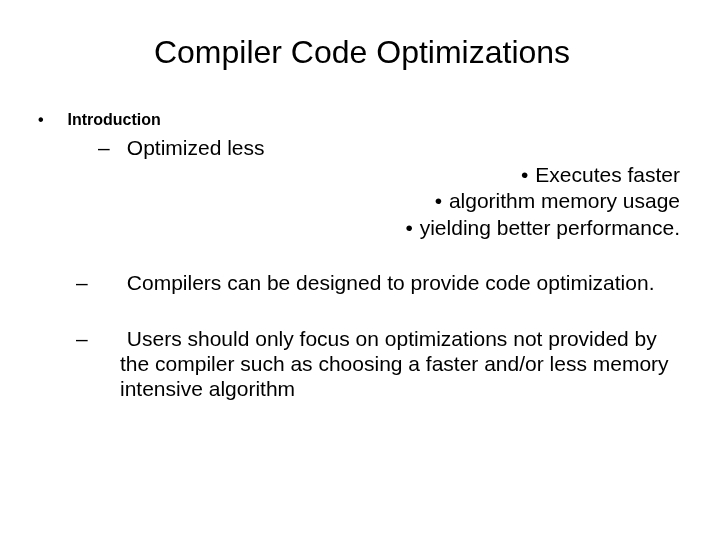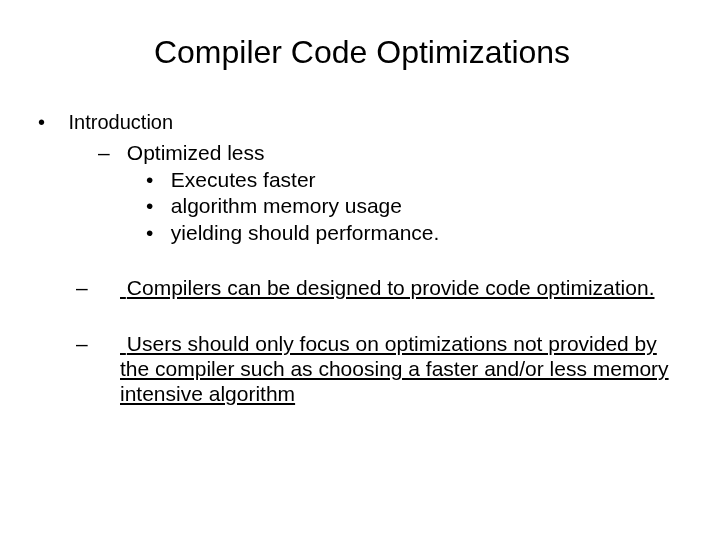--- a/index.html
+++ b/index.html
@@ -16,35 +16,37 @@
       padding: 28px 40px 40px 40px;
     }
     .title {
       text-align: center;
       font-size: 32px;
       font-weight: normal;
       margin-bottom: 40px;
       margin-top: 4px;
     }
     .level1 {
-      font-size: 20px;
+      font-size: 16px;
       margin-left: 0px;
       margin-bottom: 6px;
+      font-weight: bold;
     }
     .level2 {
       font-size: 21px;
       margin-left: 56px;
       margin-bottom: 2px;
       line-height: 1.2;
     }
     .level3 {
       font-size: 21px;
       margin-left: 104px;
       margin-bottom: 1px;
       line-height: 1.2;
+      text-align: right;
     }
     .bullet-disc::before {
       content: "•";
       display: inline-block;
       width: 24px;
       margin-left: -4px;
     }
     .bullet-dash::before {
       content: "–";
       display: inline-block;
@@ -54,21 +56,20 @@
       content: "•";
       display: inline-block;
       width: 18px;
     }
     .gap {
       height: 28px;
     }
     .multi {
       padding-left: 22px;
       text-indent: -22px;
-      text-decoration: underline;
     }
   </style>
 </head>
 <body>
 
 <h1 class="title">Compiler Code Optimizations</h1>
 
 <div class="level1 bullet-disc">
   <span>Introduction</span>
 </div>
@@ -77,21 +78,21 @@
   <span>Optimized less</span>
 </div>
 
 <div class="level3 bullet-dot">
   <span>Executes faster</span>
 </div>
 <div class="level3 bullet-dot">
   <span>algorithm memory usage</span>
 </div>
 <div class="level3 bullet-dot">
-  <span> yielding should performance.</span>
+  <span> yielding better performance.</span>
 </div>
 
 <div class="gap"></div>
 
 <div class="level2 bullet-dash multi">
   <span>Compilers can be designed to provide code optimization.</span>
 </div>
 
 <div class="gap"></div>
 

